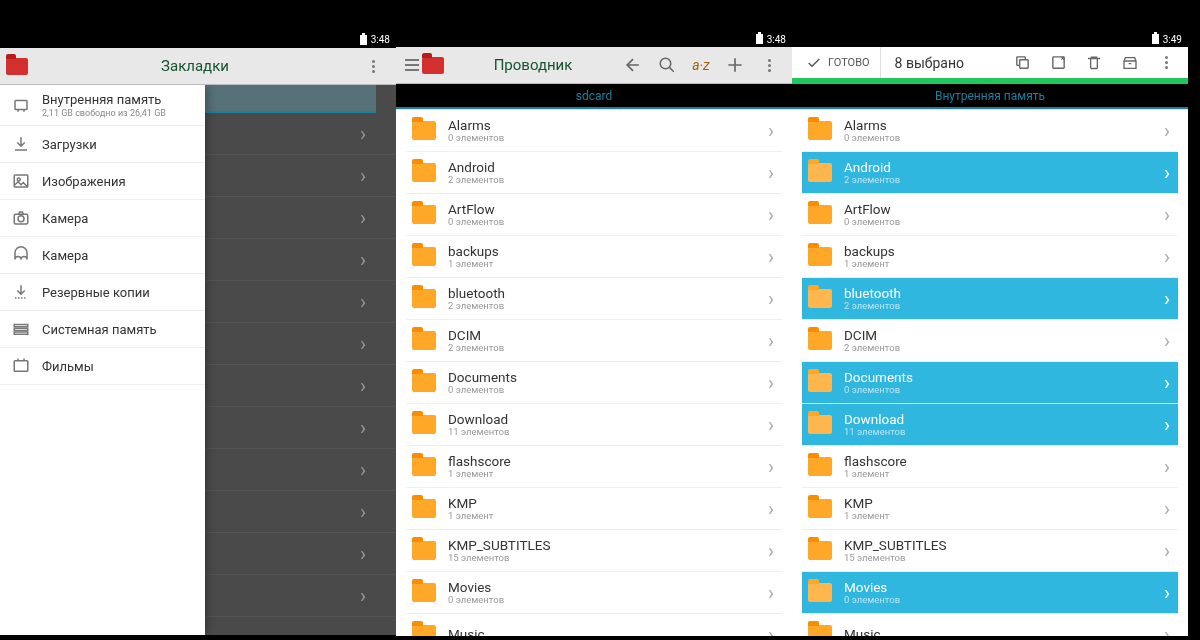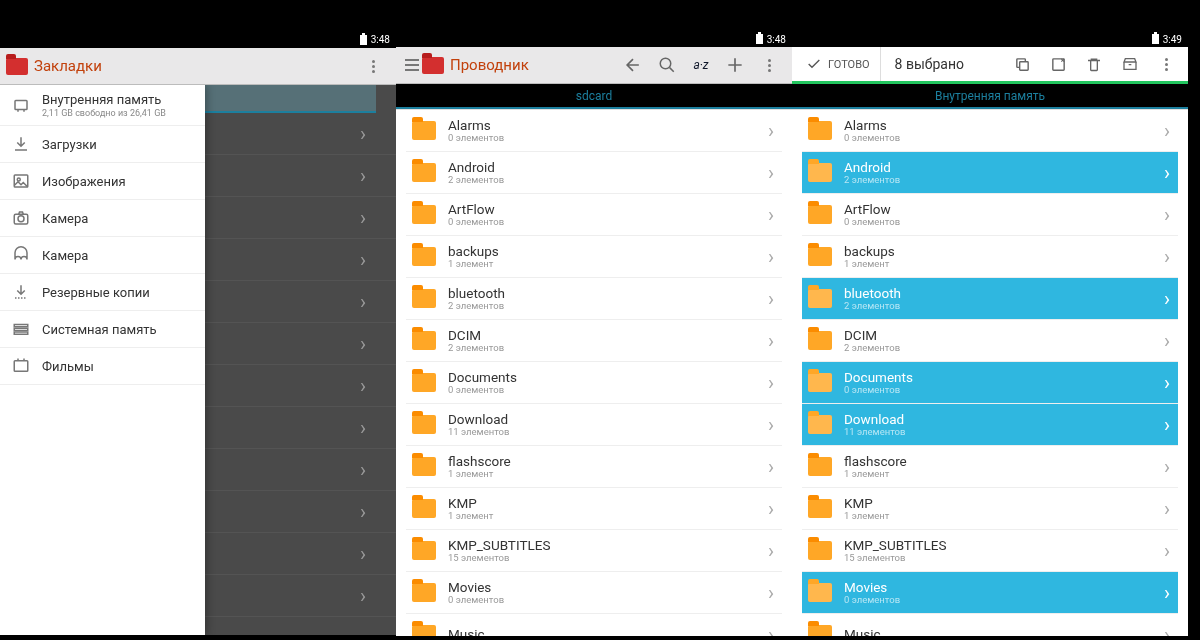--- a/index.html
+++ b/index.html
@@ -5,21 +5,21 @@
   * { box-sizing: border-box; margin: 0; padding: 0; }
   body { font-family: Roboto, Arial, sans-serif; background: #000; width: 1200px; height: 640px; overflow: hidden; }
   .container { display: flex; width: 1200px; height: 640px; }
   .pane { width: 396px; height: 640px; background: #fff; display: flex; flex-direction: column; position: relative; margin-top: 31px; }
 
   .statusbar { height: 17px; background: #000; color: #fff; font-size: 10px; display: flex; justify-content: flex-end; align-items: center; padding: 0 6px; gap: 4px; }
   .battery-icon { width: 7px; height: 10px; background: #fff; position: relative; }
   .battery-icon::before { content: ""; position: absolute; top: -2px; left: 2px; width: 3px; height: 2px; background: #fff; }
 
   .toolbar { height: 37px; background: #e9e8e9; border-bottom: 1px solid #bcbcbc; display: flex; align-items: center; padding: 0 6px; }
-  .tb-title { font-size: 15px; color: #c2410c; margin-left: 6px; flex: 1 1 auto; }
+  .tb-title { font-size: 15px; color: #14532d; margin-left: 6px; flex: 1 1 auto; text-align: center; }
   .tb-icon { width: 34px; height: 37px; display: flex; align-items: center; justify-content: center; color: #555; cursor: pointer; }
   .folder-red { width: 22px; height: 17px; background: #d32f2f; border-radius: 2px; position: relative; }
   .folder-red::before { content: ""; position: absolute; top: -4px; left: 0; width: 10px; height: 5px; background: #b71c1c; border-radius: 2px 2px 0 0; }
   .dots { display:flex; flex-direction:column; gap:2px;}
   .dots span{width:3px;height:3px;background:#777;border-radius:50%;}
   .ham { display:flex;flex-direction:column;gap:3px;}
   .ham span{width:14px;height:2px;background:#777;}
 
   
   .pane1-body { flex: 1 1 auto; position: relative; background: #4a4a4a; overflow:hidden;}
@@ -45,21 +45,21 @@
   .row .fsub{font-size:9.5px;color:#999;line-height:1.15;}
   .row .chev{color:#aaa;font-size:20px;padding-right:8px;}
   .row.sel{background:#2fb7e0;}
   .row.sel .ficon{background:#ffb74d;}
   .row.sel .ficon::before{background:#ffa726;}
   .row.sel .fname{color:#fff;}
   .row.sel .fsub{color:rgba(255,255,255,0.65);}
   .row.sel .chev{color:#fff;}
 
   
-  .sel-toolbar{height:37px;background:#fff;border-bottom:3px solid #22c55e;display:flex;align-items:center;padding:0 4px;}
+  .sel-toolbar{height:37px;background:#fff;border-bottom:6px solid #22c55e;display:flex;align-items:center;padding:0 4px;}
   .sel-toolbar .done{display:flex;align-items:center;gap:6px;padding:0 10px;font-size:11px;color:#555;border-right:1px solid #ddd;height:100%;cursor:pointer;}
   .sel-toolbar .count{font-size:14px;color:#333;padding:0 14px;flex:1;}
   .sel-toolbar .act{width:36px;height:37px;display:flex;align-items:center;justify-content:center;color:#666;cursor:pointer;}
 
   
   .navbar{height:36px;background:#000;color:#fff;display:flex;align-items:center;justify-content:space-around;font-size:16px;}
   .nv{width:22px;height:22px;display:flex;align-items:center;justify-content:center;}
   .tri{width:0;height:0;border-top:7px solid transparent;border-bottom:7px solid transparent;border-right:11px solid #fff;}
   .circ{width:14px;height:14px;border:2px solid #fff;border-radius:50%;}
   .sq{width:12px;height:12px;border:2px solid #fff;}
@@ -230,21 +230,21 @@
           <svg width="20" height="20" viewBox="0 0 24 24" fill="none" stroke="#666" stroke-width="2">
             <path d="M19 12H5m7-7l-7 7 7 7"></path>
           </svg>
         </div>
       <div class="tb-icon">
           <svg width="18" height="18" viewBox="0 0 24 24" fill="none" stroke="#666" stroke-width="2">
             <circle cx="10" cy="10" r="7"></circle>
             <path d="m21 21-5.5-5.5"></path>
           </svg>
         </div>
-      <div class="tb-icon" style="font-size:12px;color:#0f172a;font-style:italic;">a·z</div>
+      <div class="tb-icon" style="font-size:14px;color:#a16207;font-style:italic;">a·z</div>
       <div class="tb-icon">
           <svg width="20" height="20" viewBox="0 0 24 24" stroke="#666" stroke-width="2">
             <path d="M12 4v16m-8-8h16"></path>
           </svg>
         </div>
       <div class="tb-icon">
           <div class="dots">
             <span></span>
             <span></span>
             <span></span>

